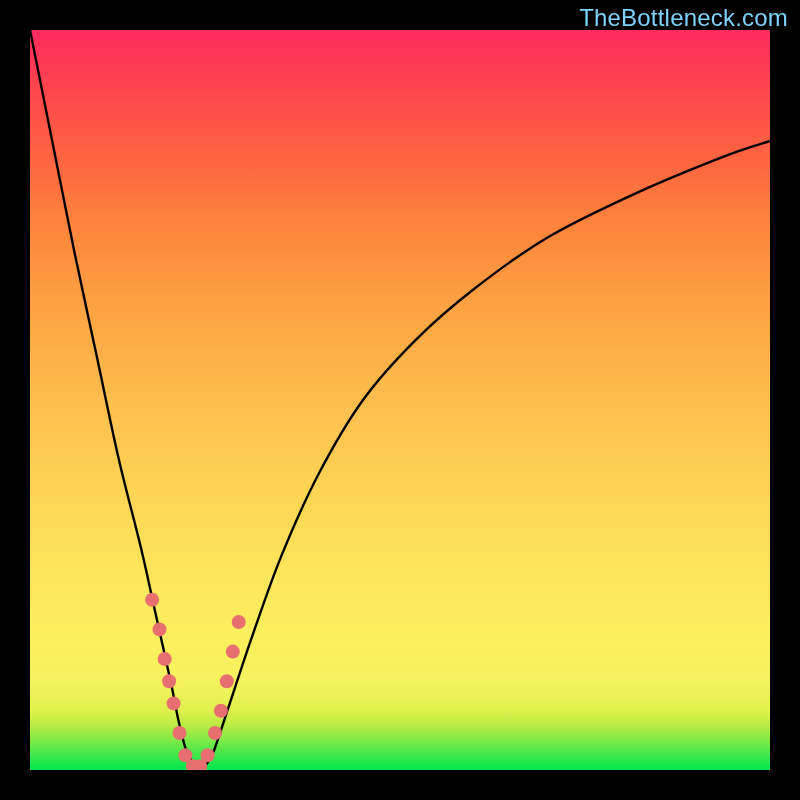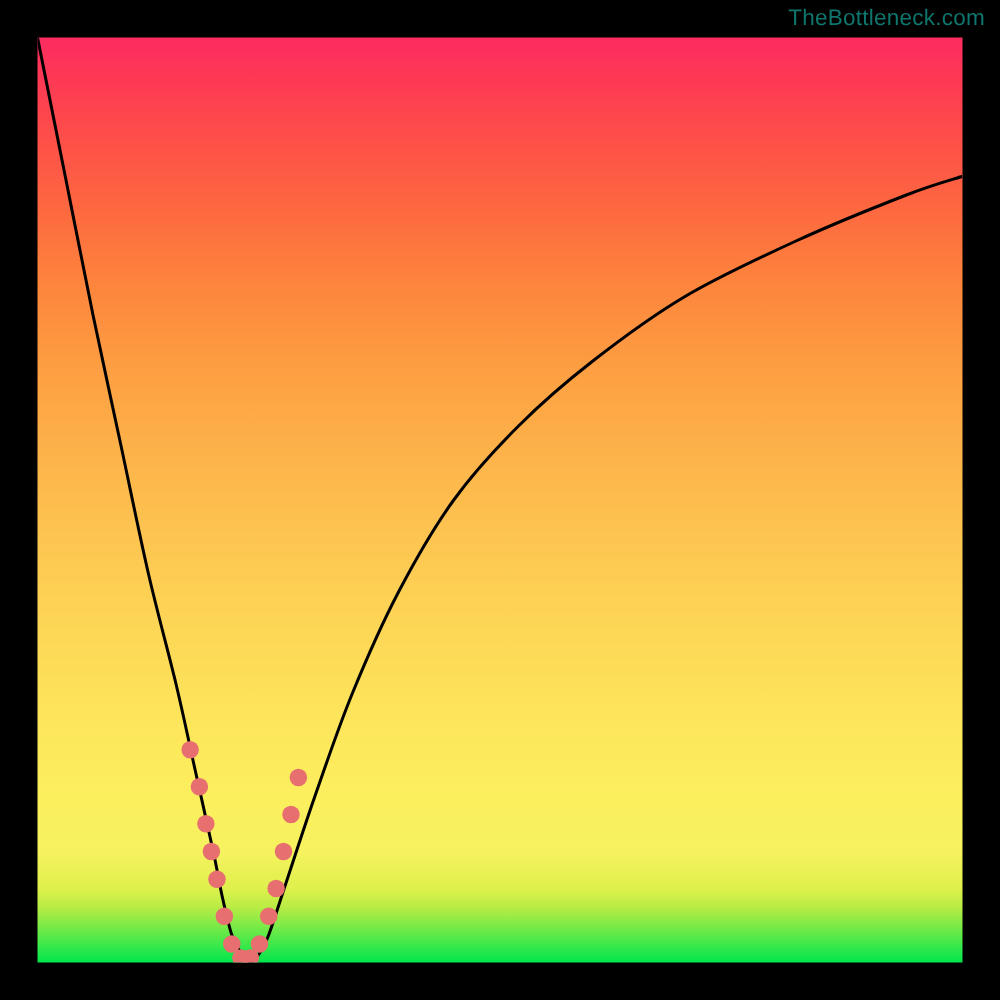--- a/index.html
+++ b/index.html
@@ -41,22 +41,22 @@
       #fd6640 82%,
       #fd4c4a 90%,
       #fd3755 96%,
       #fd2c60 100%
     );
   }
   .watermark {
     position: absolute;
     top: 4px;
     right: 12px;
-    color: #0f766e;
-    font-size: 18px;
+    color: #7dd3fc;
+    font-size: 24px;
     letter-spacing: 0.2px;
     user-select: none;
   }
   svg.curve {
     position: absolute;
     left: 0;
     top: 0;
     width: 740px;
     height: 740px;
   }

